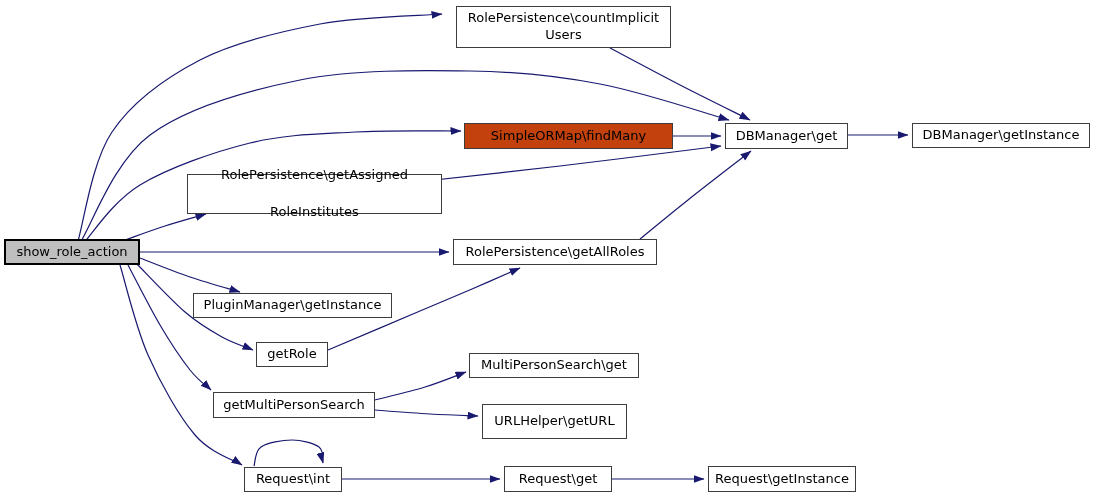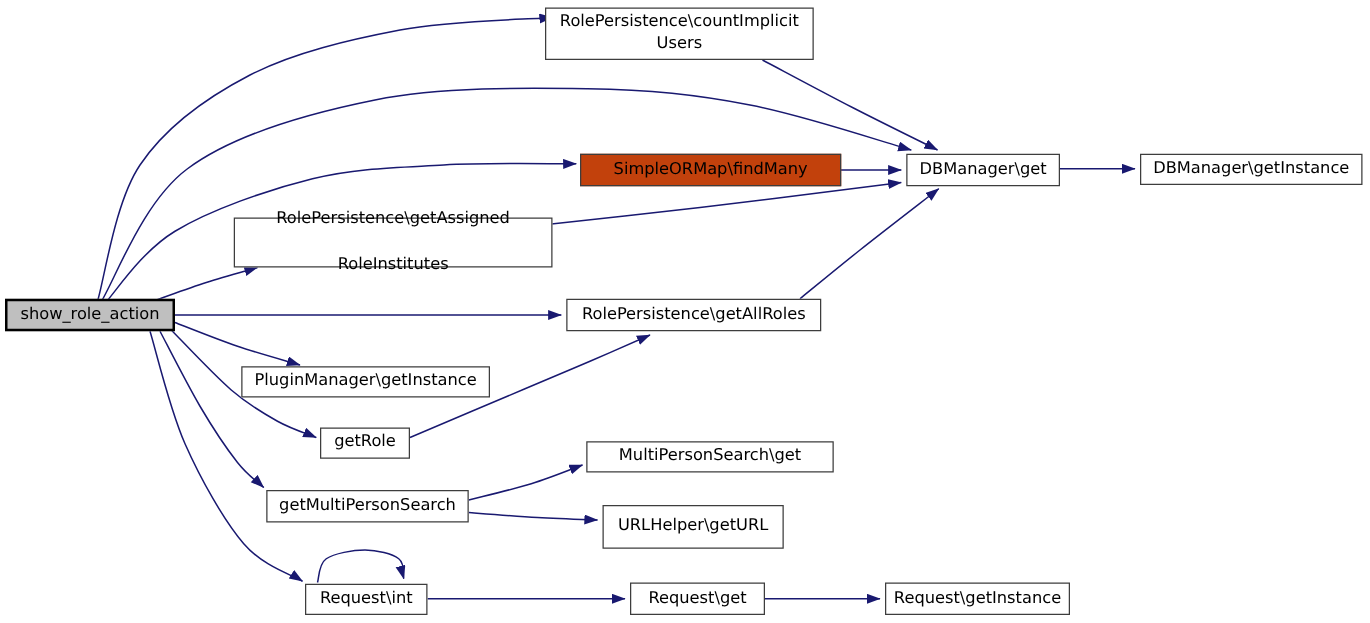--- a/index.html
+++ b/index.html
@@ -69,21 +69,21 @@
         <path d="M375,410 C384.2,410.7 412.8,413.0 430,414 C447.2,415.0 470.0,415.7 478,416" fill="none" stroke="#191970" stroke-width="1.2" marker-end="url(#arrow)"></path>
         <path d="M254,466 C255.2,462.8 254.7,451.3 261,447 C267.3,442.7 282.3,440.0 292,440 C301.7,440.0 313.8,443.2 319,447 C324.2,450.8 322.3,460.3 323,463" fill="none" stroke="#191970" stroke-width="1.2" marker-end="url(#arrow)"></path>
         <path d="M342,479 L500,479" fill="none" stroke="#191970" stroke-width="1.2" marker-end="url(#arrow)"></path>
         <path d="M604,479 L704,479" fill="none" stroke="#191970" stroke-width="1.2" marker-end="url(#arrow)"></path>
       </g>
   </svg>
   <div id="nodes">
       <div class="node selected" style="left: 4px; top: 239px; width: 136px; height: 26px; background: rgb(191, 191, 191); border: 2px solid rgb(0, 0, 0); color: rgb(0, 0, 0);">
         <span>show_role_action</span>
       </div>
-      <div class="node" style="left: 436px; top: 6px; width: 215px; height: 42px; background: rgb(255, 255, 255); border: 1px solid rgb(61, 61, 61); color: rgb(0, 0, 0);">
+      <div class="node" style="left: 456px; top: 6px; width: 215px; height: 42px; background: rgb(255, 255, 255); border: 1px solid rgb(61, 61, 61); color: rgb(0, 0, 0);">
         <span>RolePersistence\countImplicit</span>
         <span>Users</span>
       </div>
       <div class="node" style="left: 464px; top: 123px; width: 209px; height: 26px; background: #c2410c; border: 1px solid rgb(61, 61, 61); color: rgb(0, 0, 0);">
         <span>SimpleORMap\findMany</span>
       </div>
       <div class="node" style="left: 725px; top: 123px; width: 123px; height: 26px; background: rgb(255, 255, 255); border: 1px solid rgb(61, 61, 61); color: rgb(0, 0, 0);">
         <span>DBManager\get</span>
       </div>
       <div class="node" style="left: 912px; top: 123px; width: 178px; height: 25px; background: rgb(255, 255, 255); border: 1px solid rgb(61, 61, 61); color: rgb(0, 0, 0);">
@@ -98,21 +98,21 @@
       </div>
       <div class="node" style="left: 193px; top: 293px; width: 199px; height: 25px; background: rgb(255, 255, 255); border: 1px solid rgb(61, 61, 61); color: rgb(0, 0, 0);">
         <span>PluginManager\getInstance</span>
       </div>
       <div class="node" style="left: 256px; top: 342px; width: 72px; height: 25px; background: rgb(255, 255, 255); border: 1px solid rgb(61, 61, 61); color: rgb(0, 0, 0);">
         <span>getRole</span>
       </div>
       <div class="node" style="left: 213px; top: 392px; width: 162px; height: 26px; background: rgb(255, 255, 255); border: 1px solid rgb(61, 61, 61); color: rgb(0, 0, 0);">
         <span>getMultiPersonSearch</span>
       </div>
-      <div class="node" style="left: 469px; top: 353px; width: 198px; height: 25px; background: rgb(255, 255, 255); border: 1px solid rgb(61, 61, 61); color: rgb(0, 0, 0);">
+      <div class="node" style="left: 469px; top: 353px; width: 170px; height: 25px; background: rgb(255, 255, 255); border: 1px solid rgb(61, 61, 61); color: rgb(0, 0, 0);">
         <span>MultiPersonSearch\get</span>
       </div>
       <div class="node" style="left: 482px; top: 404px; width: 145px; height: 35px; background: rgb(255, 255, 255); border: 1px solid rgb(61, 61, 61); color: rgb(0, 0, 0);">
         <span>URLHelper\getURL</span>
       </div>
       <div class="node" style="left: 244px; top: 467px; width: 98px; height: 25px; background: rgb(255, 255, 255); border: 1px solid rgb(61, 61, 61); color: rgb(0, 0, 0);">
         <span>Request\int</span>
       </div>
       <div class="node" style="left: 504px; top: 466px; width: 108px; height: 26px; background: rgb(255, 255, 255); border: 1px solid rgb(61, 61, 61); color: rgb(0, 0, 0);">
         <span>Request\get</span>

